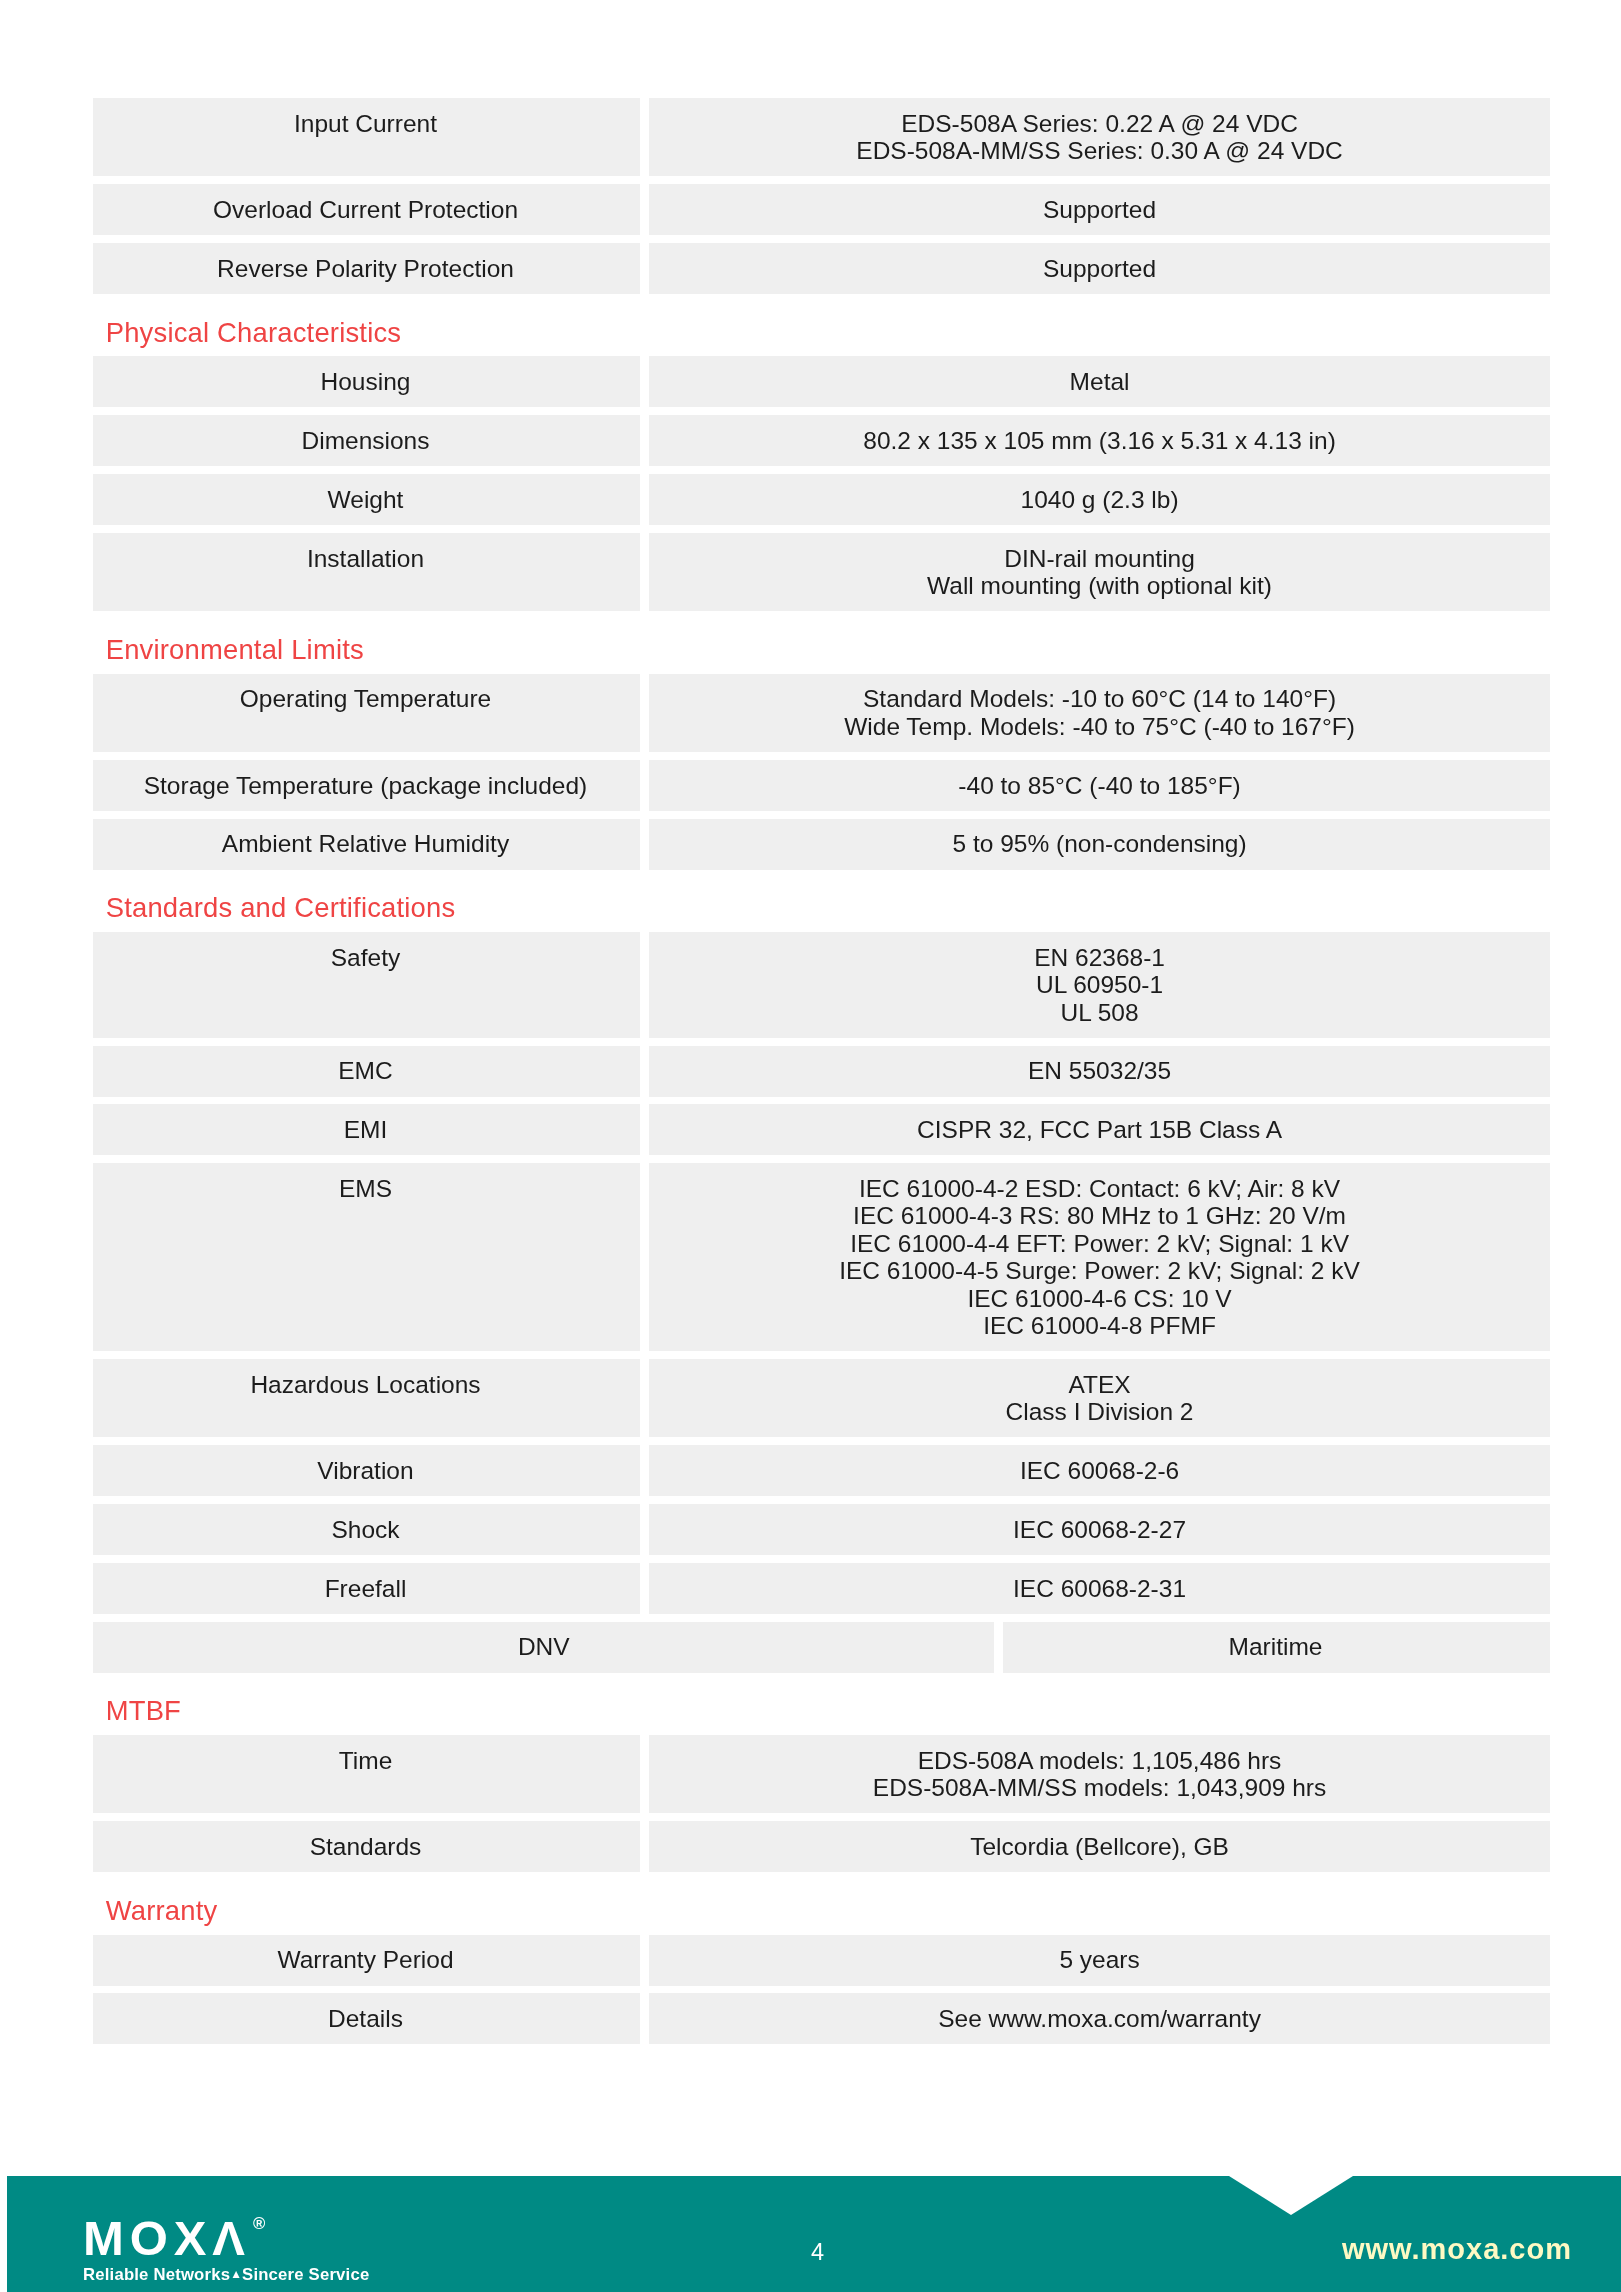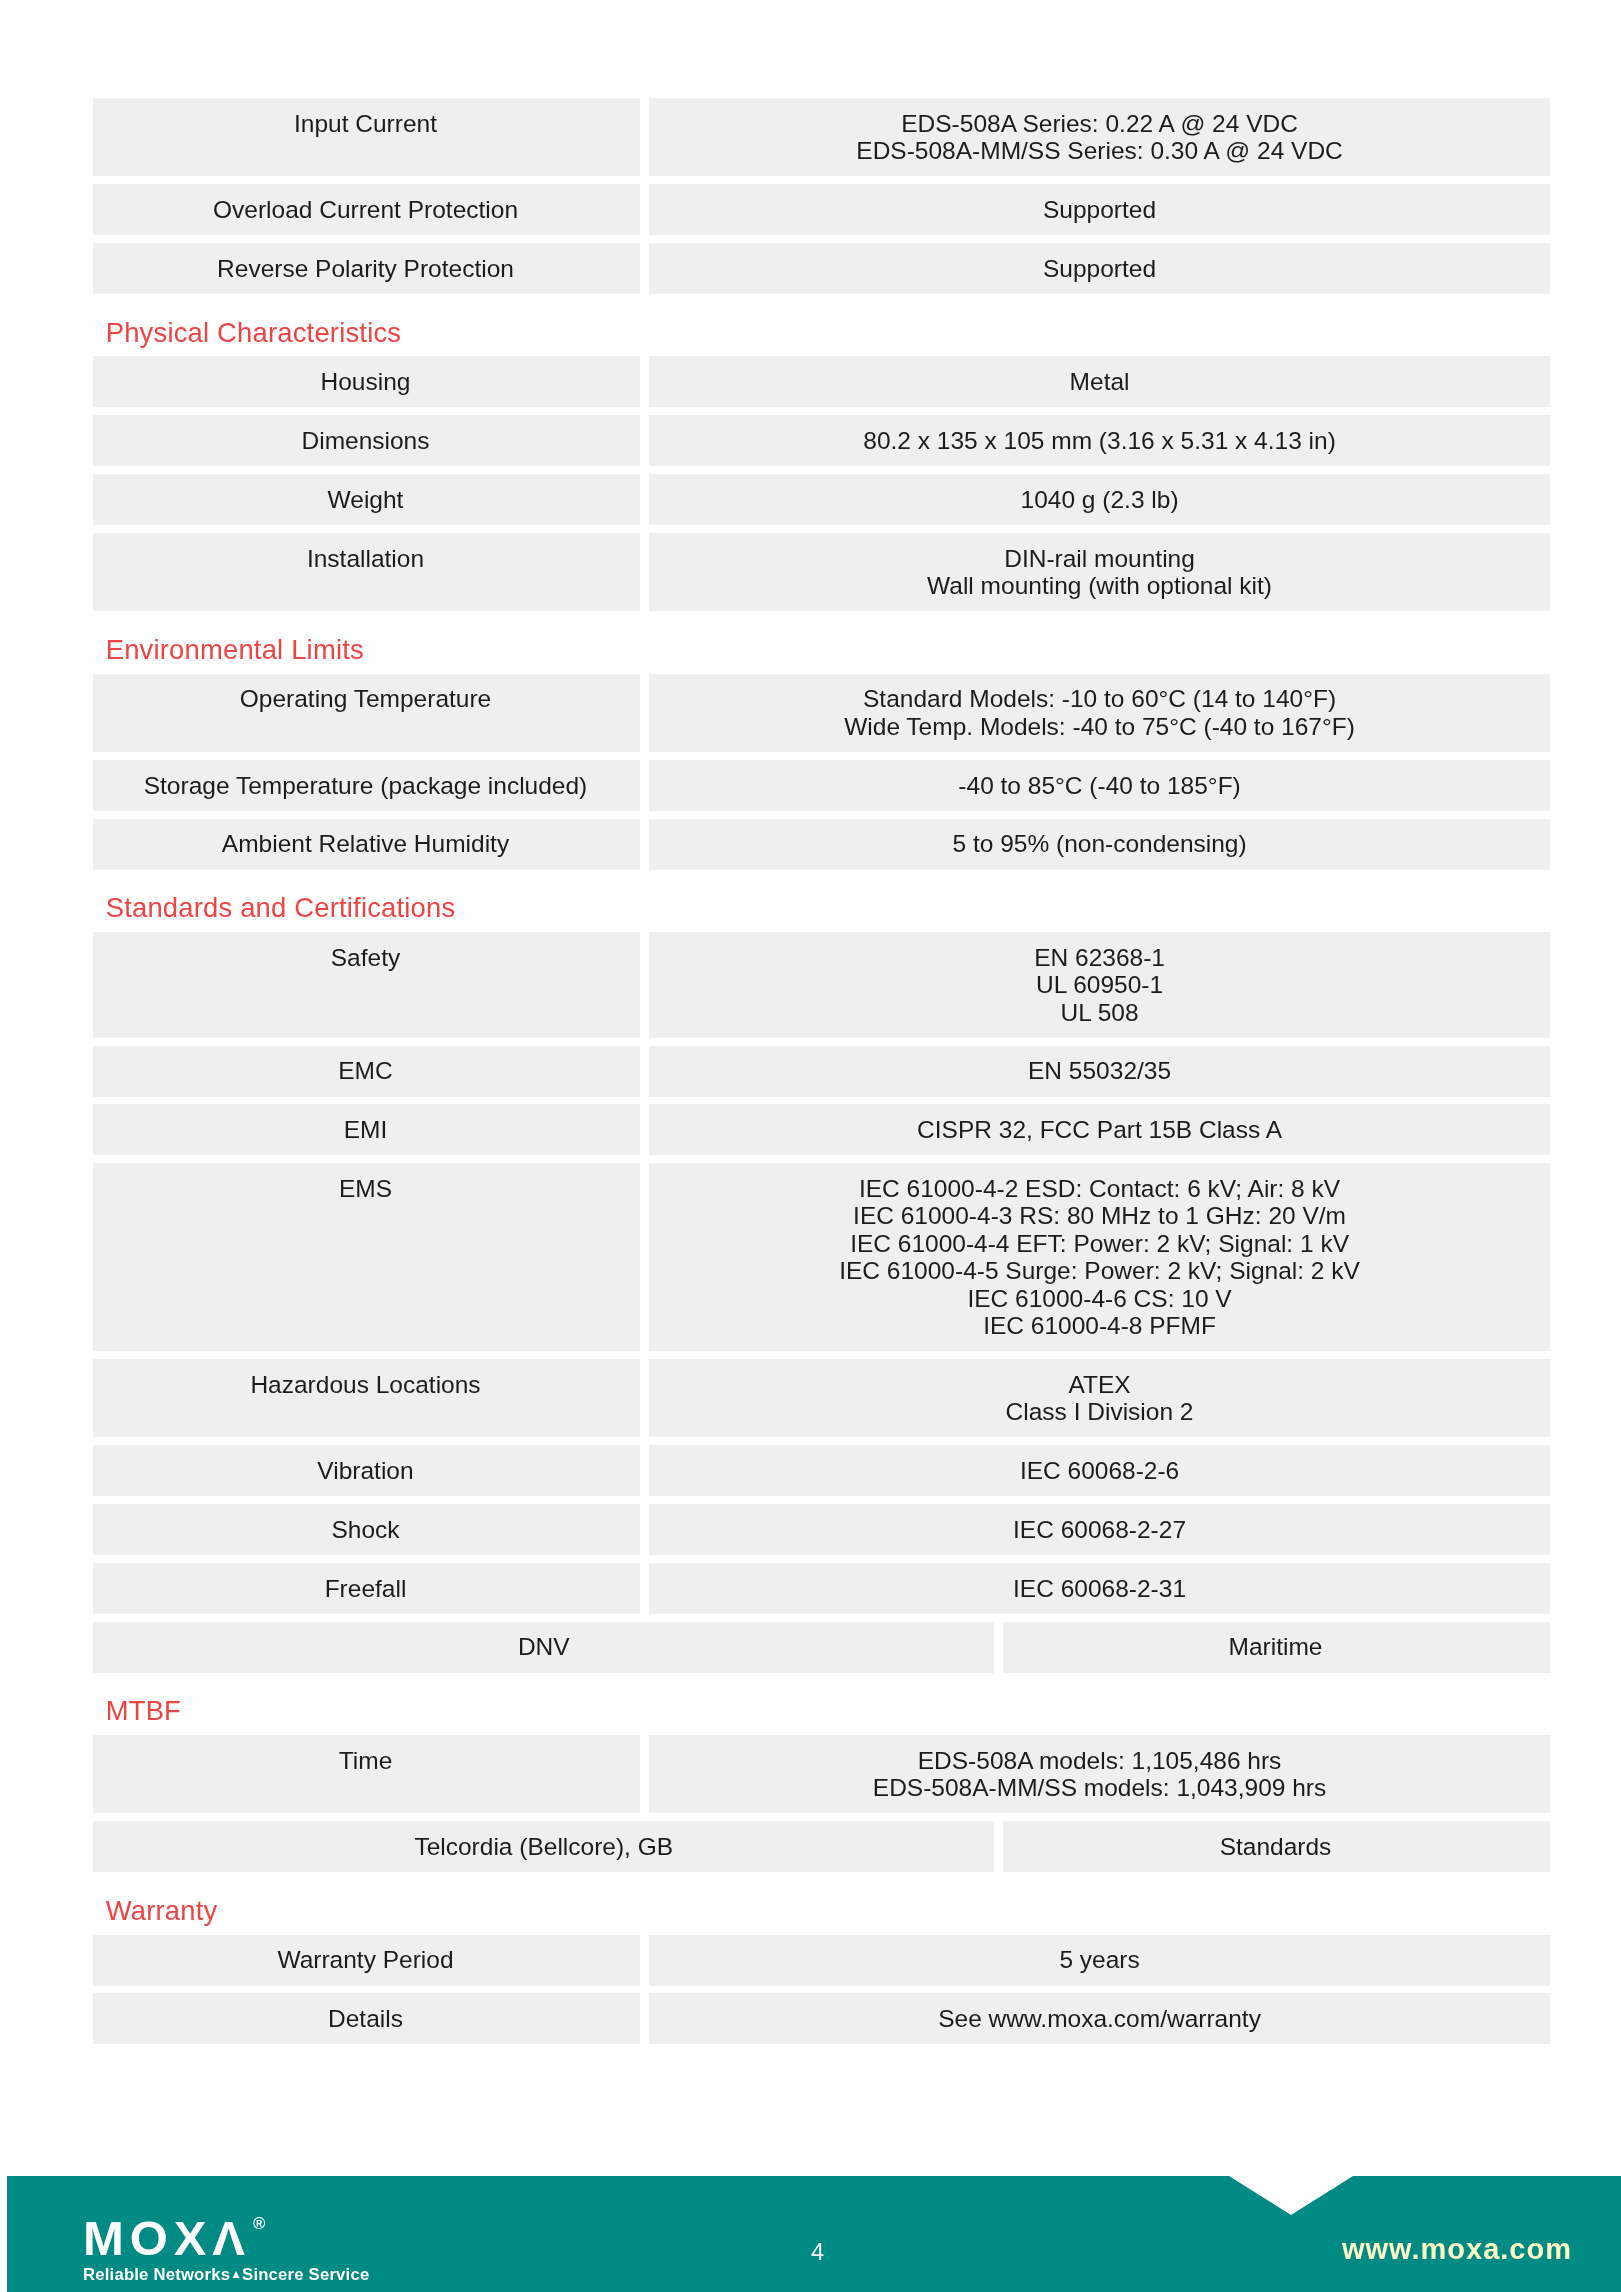--- a/index.html
+++ b/index.html
@@ -259,24 +259,24 @@
       </div>
       <div class="section-heading">MTBF</div>
       <div class="spec-row">
         <div class="cell label-cell">Time</div>
         <div class="cell value-cell">
           <div class="value-line">EDS-508A models: 1,105,486 hrs</div>
           <div class="value-line">EDS-508A-MM/SS models: 1,043,909 hrs</div>
         </div>
       </div>
       <div class="spec-row">
+        <div class="cell label-cell">Standards</div>
         <div class="cell value-cell">
           <div class="value-line">Telcordia (Bellcore), GB</div>
         </div>
-        <div class="cell label-cell">Standards</div>
       </div>
       <div class="section-heading">Warranty</div>
       <div class="spec-row">
         <div class="cell label-cell">Warranty Period</div>
         <div class="cell value-cell">
           <div class="value-line">5 years</div>
         </div>
       </div>
       <div class="spec-row">
         <div class="cell label-cell">Details</div>

